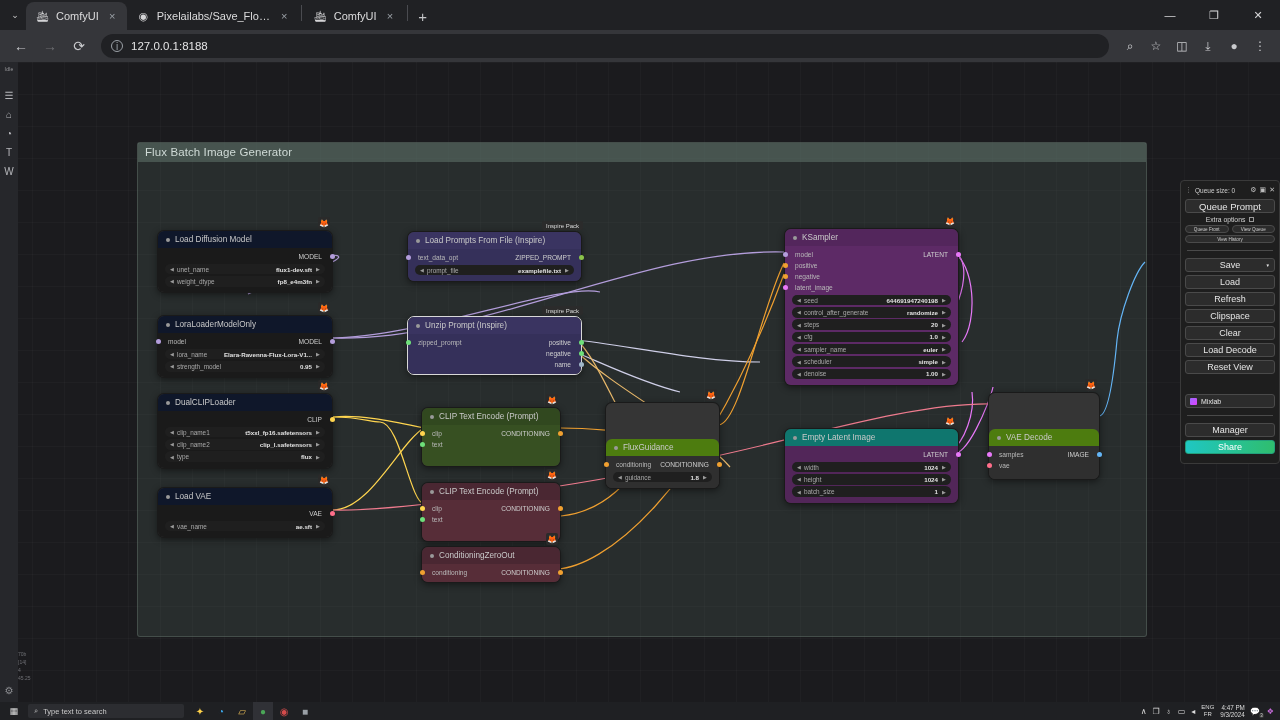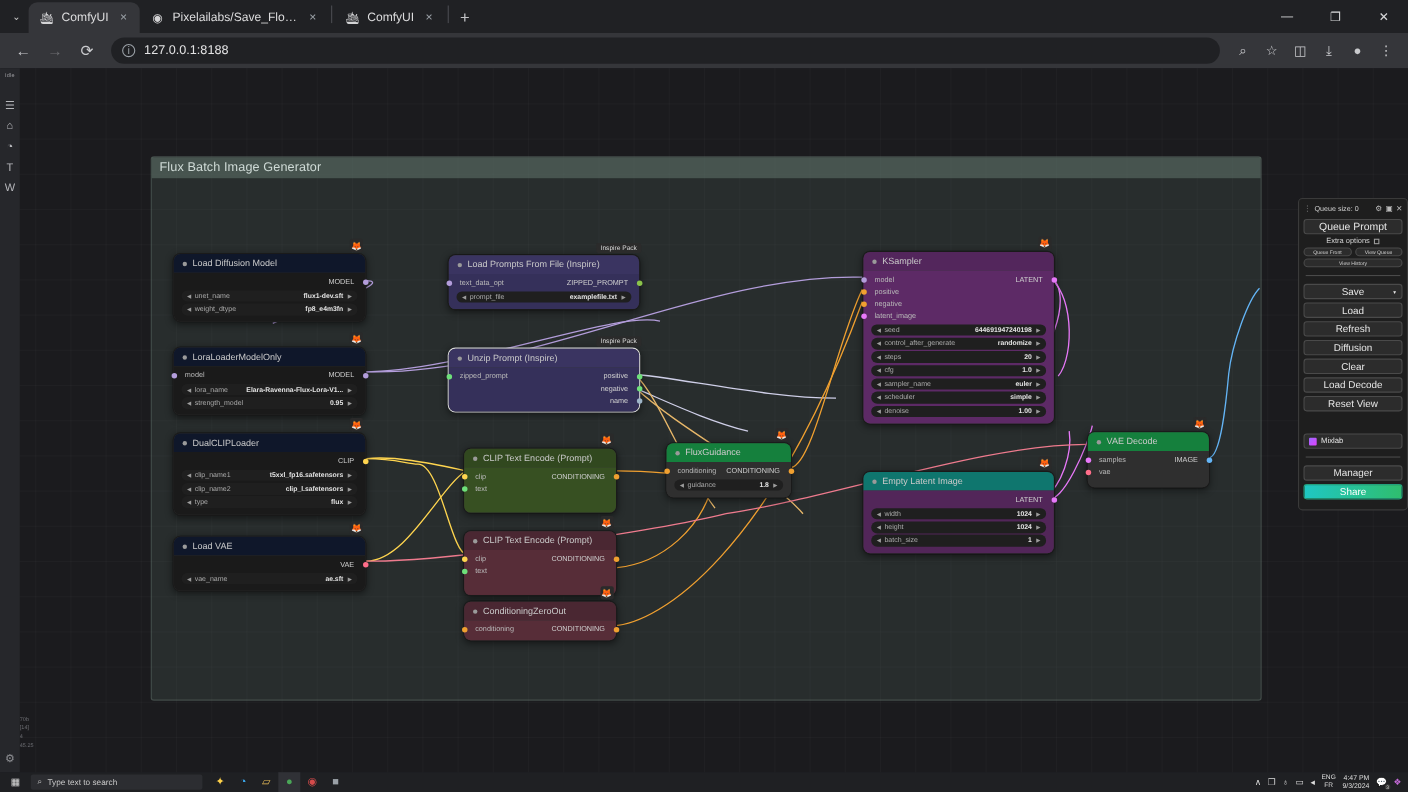--- a/index.html
+++ b/index.html
@@ -88,21 +88,21 @@
      background:#2a2a2a; display:flex; align-items:center; justify-content:center; font-size:8px; }
 
   
   .n-dark  .ntitle, .n-dark  .nbody  { background:#1a1a1a; }
   .n-dark  .ntitle { background:#0f172a; }
   .n-purple .ntitle { background:#3a3461; } .n-purple .nbody { background:#35305a; }
   .n-green  .ntitle { background:#31481f; } .n-green .nbody { background:#375022; }
   .n-red    .ntitle { background:#4a2732; } .n-red .nbody { background:#572d38; }
   .n-magenta .ntitle { background:#53265c; } .n-magenta .nbody { background:#5d2a66; }
   .n-mag2   .ntitle { background:#0f766e; } .n-mag2 .nbody { background:#522659; }
-  .n-gray   .ntitle { background:#15803d; } .n-gray .nbody { background:#2f2f2f; }
+  .n-gray   .ntitle { background:#4d7c0f;margin-top:36px; } .n-gray .nbody { background:#2f2f2f; }
   .n-tan    .ntitle { background:#6d5a2e; } .n-tan .nbody { background:#7a6535; }
 
   
   .menu { position:absolute; right:0; top:118px; width:100px; background:#1e1e1e;
      border:1px solid #3a3a3a; border-radius:4px; z-index:50; padding:3px 4px 6px 4px;text-align:center; }
   .menu .mhead { display:flex; align-items:center; gap:3px; height:12px; font-size:6.5px; color:#cfcfcf; }
   .menu .mhead .grip { color:#8a8a8a; font-size:7px; }
   .menu .mhead .spacer { flex:1; }
   .menu .mhead .mi { font-size:7px; color:#bdbdbd; }
   .mbtn { height:14px; margin:3px 0; background:#2c2c2c; border:1px solid #4a4a4a; border-radius:3px;
@@ -618,21 +618,21 @@
       <div class="sbtn">View Queue</div>
     </div>
     <div class="sbtn wide">View History</div>
     <div class="mdiv"></div>
     <div class="mbtn save">
       <span>Save</span>
       <span class="caret">▾</span>
     </div>
     <div class="mbtn">Load</div>
     <div class="mbtn">Refresh</div>
-    <div class="mbtn">Diffusion</div>
+    <div class="mbtn">Clipspace</div>
     <div class="mbtn">Clear</div>
     <div class="mbtn">Load Decode</div>
     <div class="mbtn">Reset View</div>
     <div style="height:14px"></div>
     <div class="mbtn mixlab">
       <span class="mixsq"></span>
       <span>Mixlab</span>
     </div>
     <div class="mdiv"></div>
     <div class="mbtn">Manager</div>

